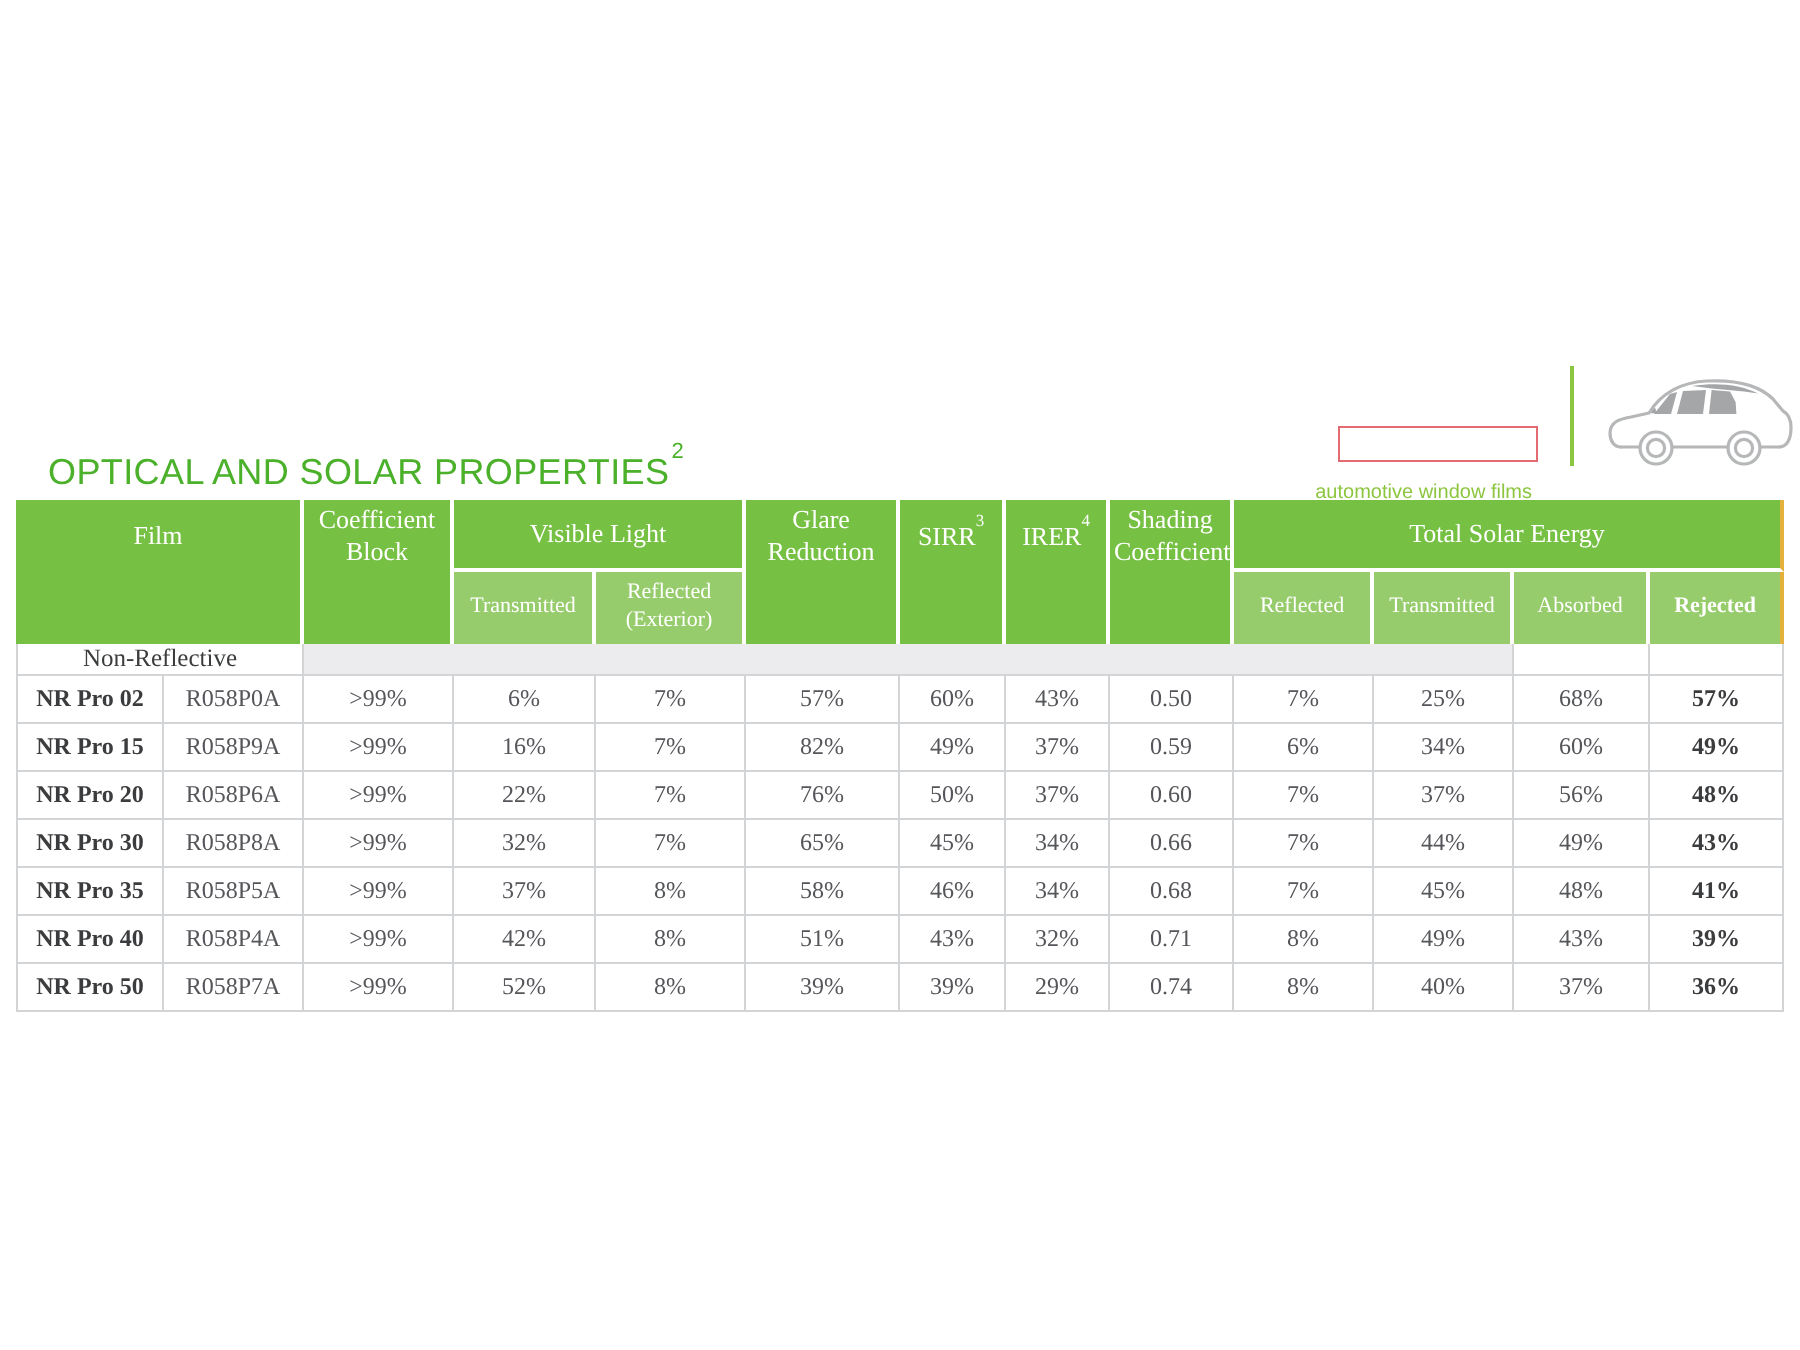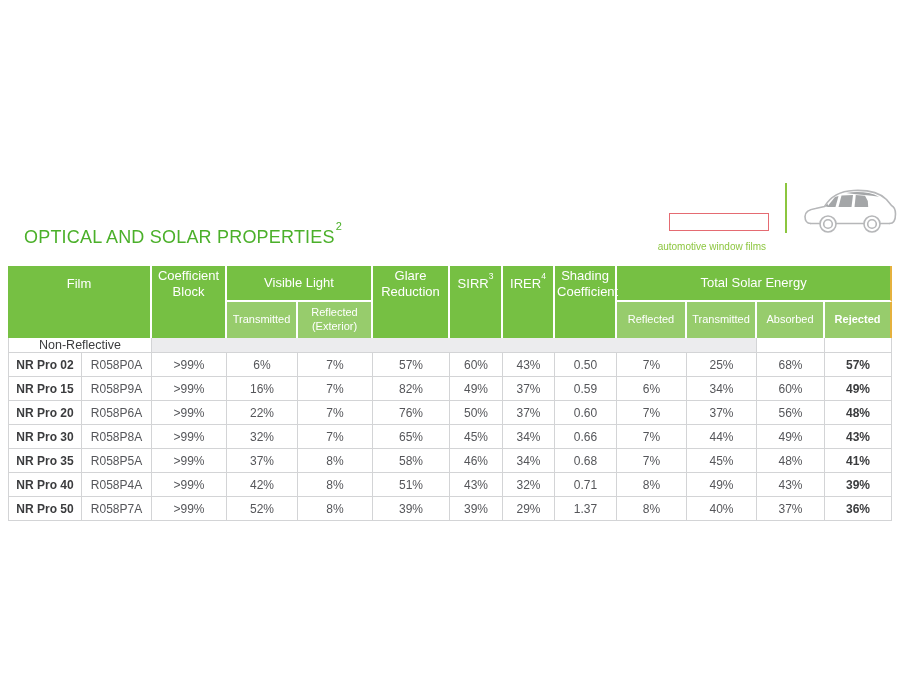--- a/index.html
+++ b/index.html
@@ -11,21 +11,21 @@
   .brand-tagline { position:absolute; top:198px; right:134px; font-size:10px; color:var(--brand-green);margin-top:43px; }
   .logo-box { position:absolute; left:669px; top:213px; width:100px; height:18px; border:1.5px solid var(--logo-red); background:#fff; }
   .brand-divider { position:absolute; left:785px; top:183px; width:2px; height:50px; background:var(--brand-green); }
   .car { position:absolute; left:802px; top:183px; width:96px; height:52px; }
 
   
   .title { position:absolute; left:24px; top:226px; font-size:18px; font-weight:normal; color:var(--title-green); letter-spacing:.2px; }
   .title sup { font-size:11px; position:relative; top:-6px; left:1px; }
 
   
-  .props { position:absolute; left:8px; top:266px; width:884px; table-layout:fixed; border-collapse:separate; border-spacing:0; }
+  .props { position:absolute; left:8px; top:250px; width:884px; table-layout:fixed; border-collapse:separate; border-spacing:0;font-family:Liberation Serif, serif; }
   .props th {
     background:var(--header-green); color:#fff; font-weight:normal; font-size:13px;
     text-align:center; vertical-align:middle; border-right:2px solid #fff; line-height:1.25; padding:0 2px;
   }
   .props thead tr:first-child th { height:36px; }
   .props th.span2 { padding-bottom:36px; }
   .props th.groupth { border-bottom:2px solid #fff; }
   .props th.sub { background:var(--subheader-green); font-size:11px; height:36px; }
   .props th.small { font-size:13px; }
   .props th.bold { font-weight:bold;margin-left:19px; }
@@ -206,21 +206,21 @@
         </tr>
         <tr>
           <td class="film-name">NR Pro 50</td>
           <td>R058P7A</td>
           <td>&gt;99%</td>
           <td>52%</td>
           <td>8%</td>
           <td>39%</td>
           <td>39%</td>
           <td>29%</td>
-          <td>1.37</td>
+          <td>0.74</td>
           <td>8%</td>
           <td>40%</td>
           <td>37%</td>
           <td class="rejected-val">36%</td>
         </tr>
       </tbody>
   </table>
 
 </div>
 

